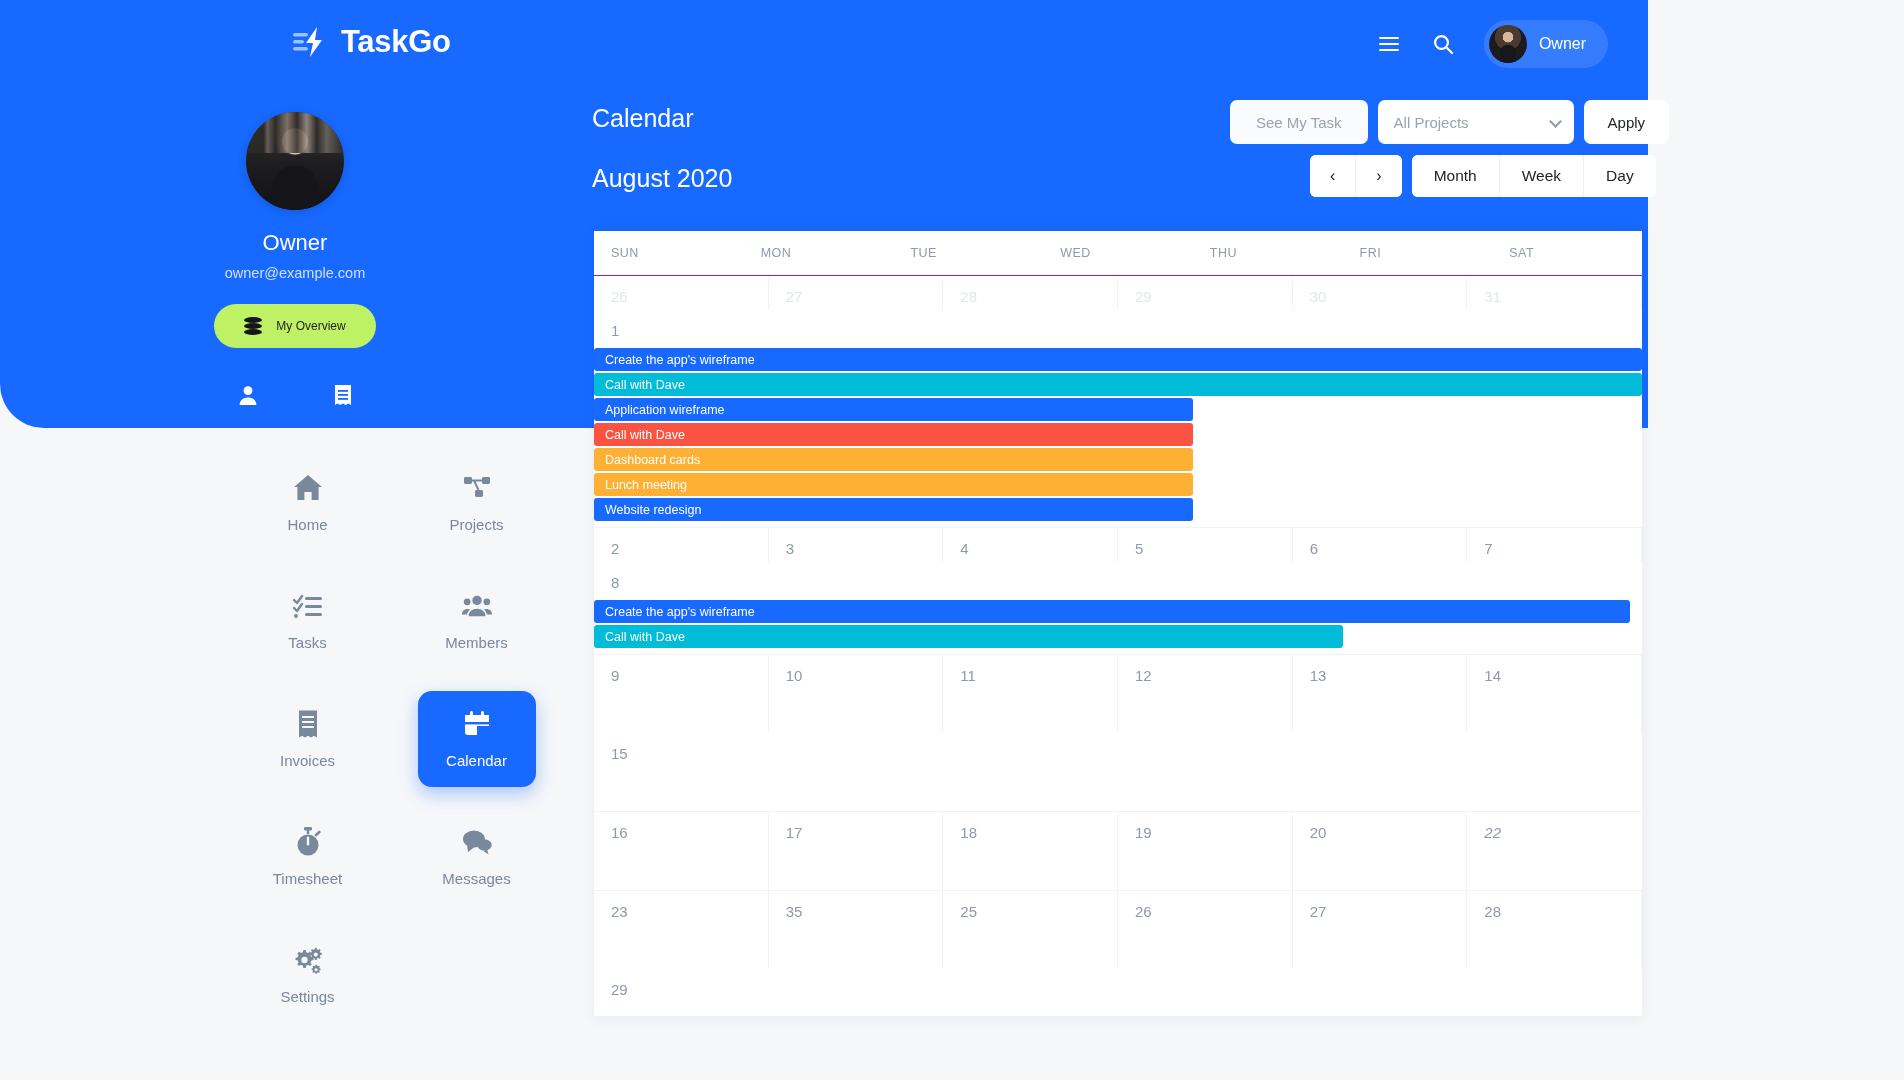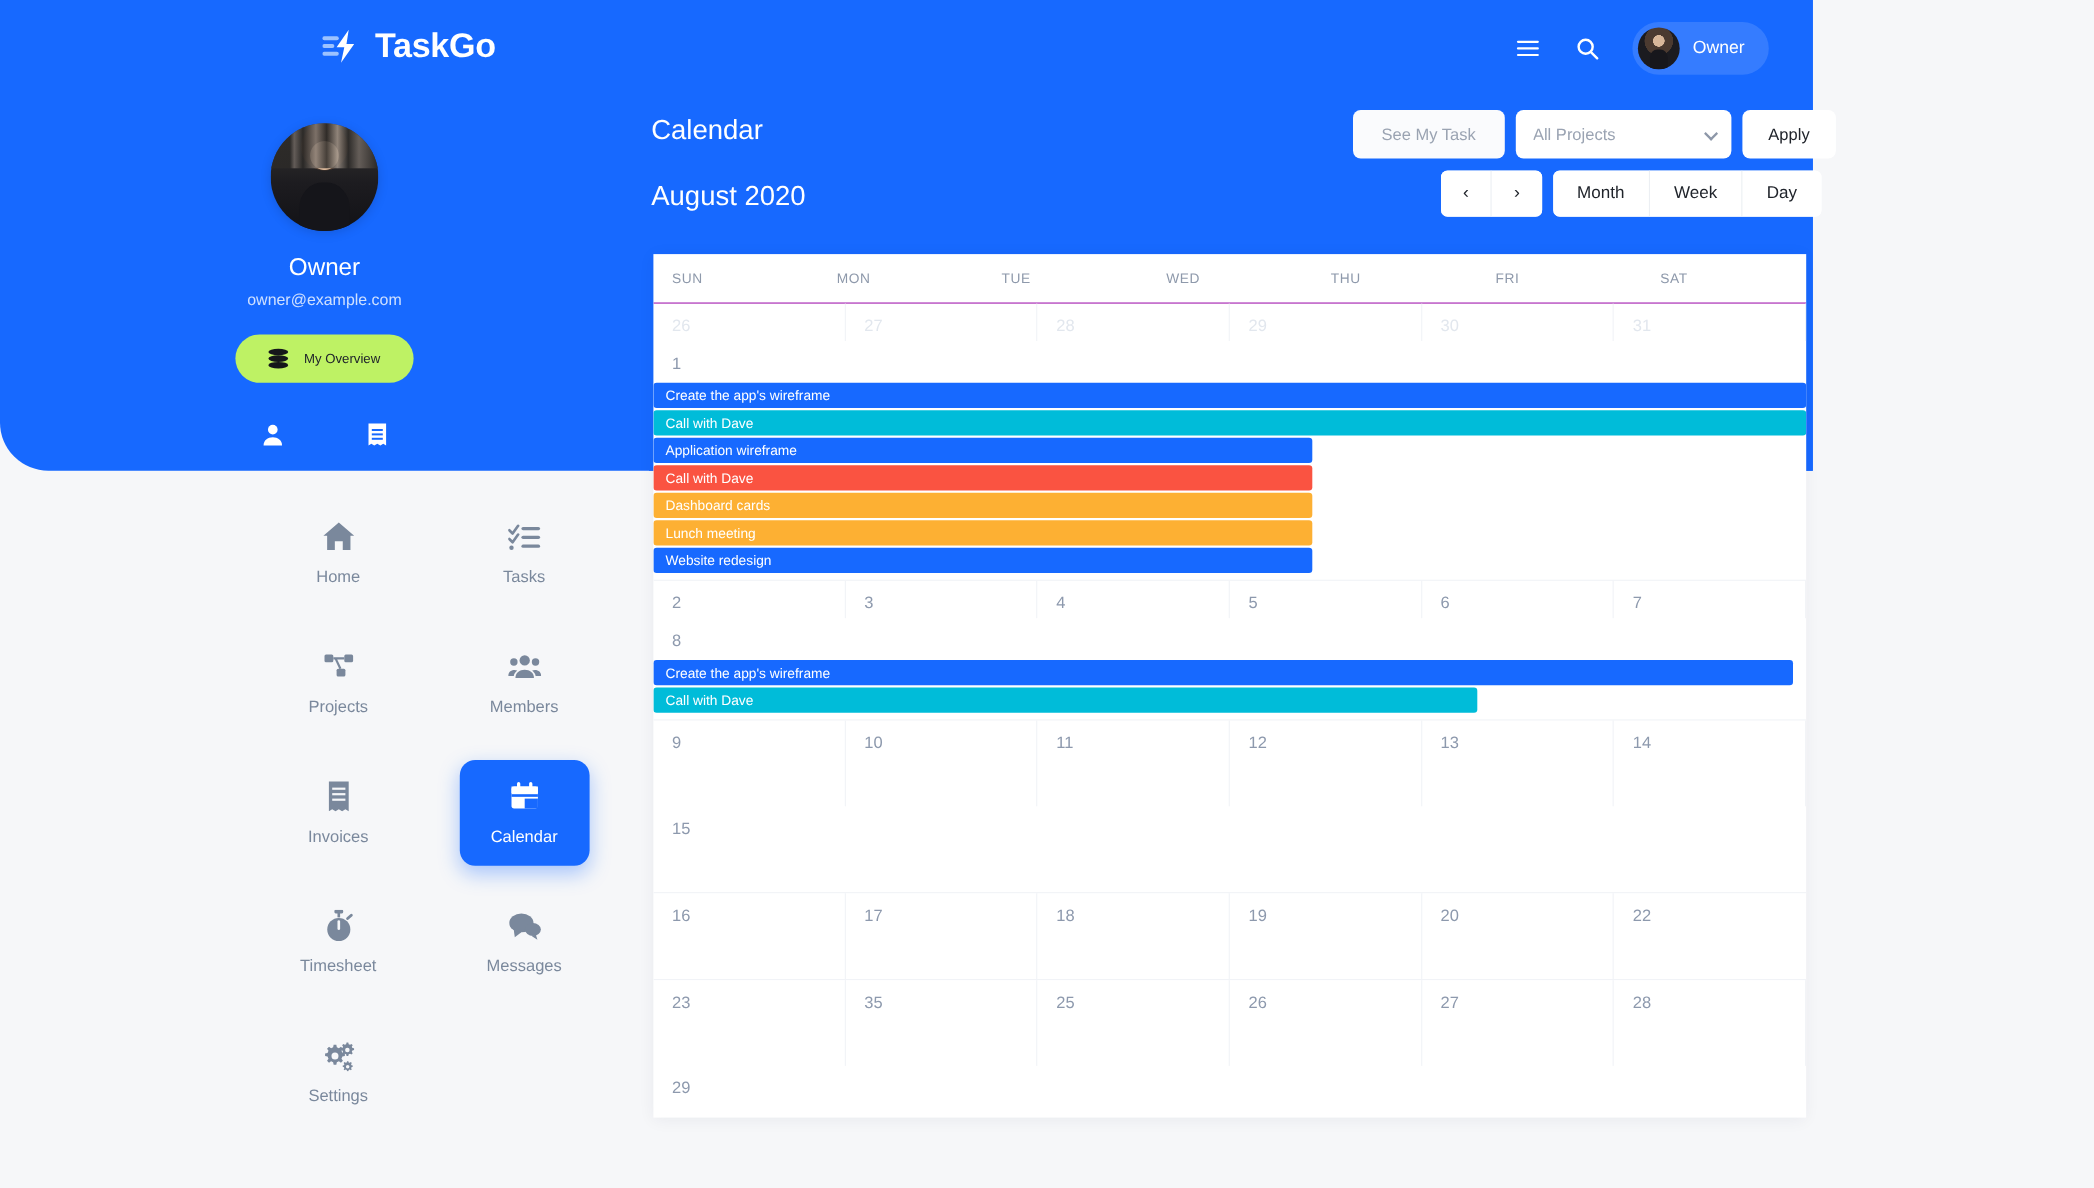--- a/index.html
+++ b/index.html
@@ -287,42 +287,42 @@
       <span class="nav-ico">
         <svg width="30" height="28" viewBox="0 0 30 28">
           <path d="M15 1 L29 13 L25.6 13 L25.6 26 L18.6 26 L18.6 18 L11.4 18 L11.4 26 L4.4 26 L4.4 13 L1 13 Z" fill="#7a889c"></path>
         </svg>
       </span>
       <span class="nav-label">Home</span>
     </div>
 
     <div class="nav-item">
       <span class="nav-ico">
+        <svg width="30" height="28" viewBox="0 0 30 28">
+          <rect x="2" y="3" width="8" height="7" rx="1.4" fill="#7a889c"></rect>
+          <rect x="20" y="3" width="8" height="7" rx="1.4" fill="#7a889c"></rect>
+          <rect x="13" y="16" width="8" height="7" rx="1.4" fill="#7a889c"></rect>
+          <path d="M10 6.5 H20 M12 6.5 L16.5 16" stroke="#7a889c" stroke-width="2" fill="none"></path>
+        </svg>
+      </span>
+      <span class="nav-label">Projects</span>
+    </div>
+
+    <div class="nav-item">
+      <span class="nav-ico">
         <svg width="30" height="26" viewBox="0 0 30 26">
           <path d="M1 7 L4 10 L9 3" stroke="#7a889c" stroke-width="2.4" fill="none" stroke-linecap="round" stroke-linejoin="round"></path>
           <path d="M1 15 L4 18 L9 11" stroke="#7a889c" stroke-width="2.4" fill="none" stroke-linecap="round" stroke-linejoin="round"></path>
           <circle cx="3" cy="23" r="2" fill="#7a889c"></circle>
           <rect x="12" y="4" width="17" height="3" rx="1.5" fill="#7a889c"></rect>
           <rect x="12" y="12" width="17" height="3" rx="1.5" fill="#7a889c"></rect>
           <rect x="12" y="20" width="17" height="3" rx="1.5" fill="#7a889c"></rect>
         </svg>
       </span>
       <span class="nav-label">Tasks</span>
-    </div>
-
-    <div class="nav-item">
-      <span class="nav-ico">
-        <svg width="30" height="28" viewBox="0 0 30 28">
-          <rect x="2" y="3" width="8" height="7" rx="1.4" fill="#7a889c"></rect>
-          <rect x="20" y="3" width="8" height="7" rx="1.4" fill="#7a889c"></rect>
-          <rect x="13" y="16" width="8" height="7" rx="1.4" fill="#7a889c"></rect>
-          <path d="M10 6.5 H20 M12 6.5 L16.5 16" stroke="#7a889c" stroke-width="2" fill="none"></path>
-        </svg>
-      </span>
-      <span class="nav-label">Projects</span>
     </div>
 
     <div class="nav-item">
       <span class="nav-ico">
         <svg width="32" height="26" viewBox="0 0 32 26">
           <circle cx="16" cy="7" r="5" fill="#7a889c"></circle>
           <circle cx="5.5" cy="8.5" r="3.6" fill="#7a889c"></circle>
           <circle cx="26.5" cy="8.5" r="3.6" fill="#7a889c"></circle>
           <path d="M7 24c0-5 4-8 9-8s9 3 9 8z" fill="#7a889c"></path>
           <path d="M0 22c0-3.6 2.6-5.8 6-5.8 1 0 2 .2 2.8.6-1.8 1.4-3 3.2-3.4 5.2z" fill="#7a889c"></path>
@@ -483,21 +483,21 @@
             <div class="day" style="height: 78px;">15</div>
           </div>
         </div>
         <div class="week">
           <div class="week-days">
             <div class="day" style="height: 78px;">16</div>
             <div class="day" style="height: 78px;">17</div>
             <div class="day" style="height: 78px;">18</div>
             <div class="day" style="height: 78px;">19</div>
             <div class="day" style="height: 78px;">20</div>
-            <div class="day" style="height: 78px;">22</div>
+            <div class="day" style="height: 78px; font-style: italic;">22</div>
           </div>
         </div>
         <div class="week">
           <div class="week-days">
             <div class="day" style="height: 78px;">23</div>
             <div class="day" style="height: 78px;">35</div>
             <div class="day" style="height: 78px;">25</div>
             <div class="day" style="height: 78px;">26</div>
             <div class="day" style="height: 78px;">27</div>
             <div class="day" style="height: 78px;">28</div>

